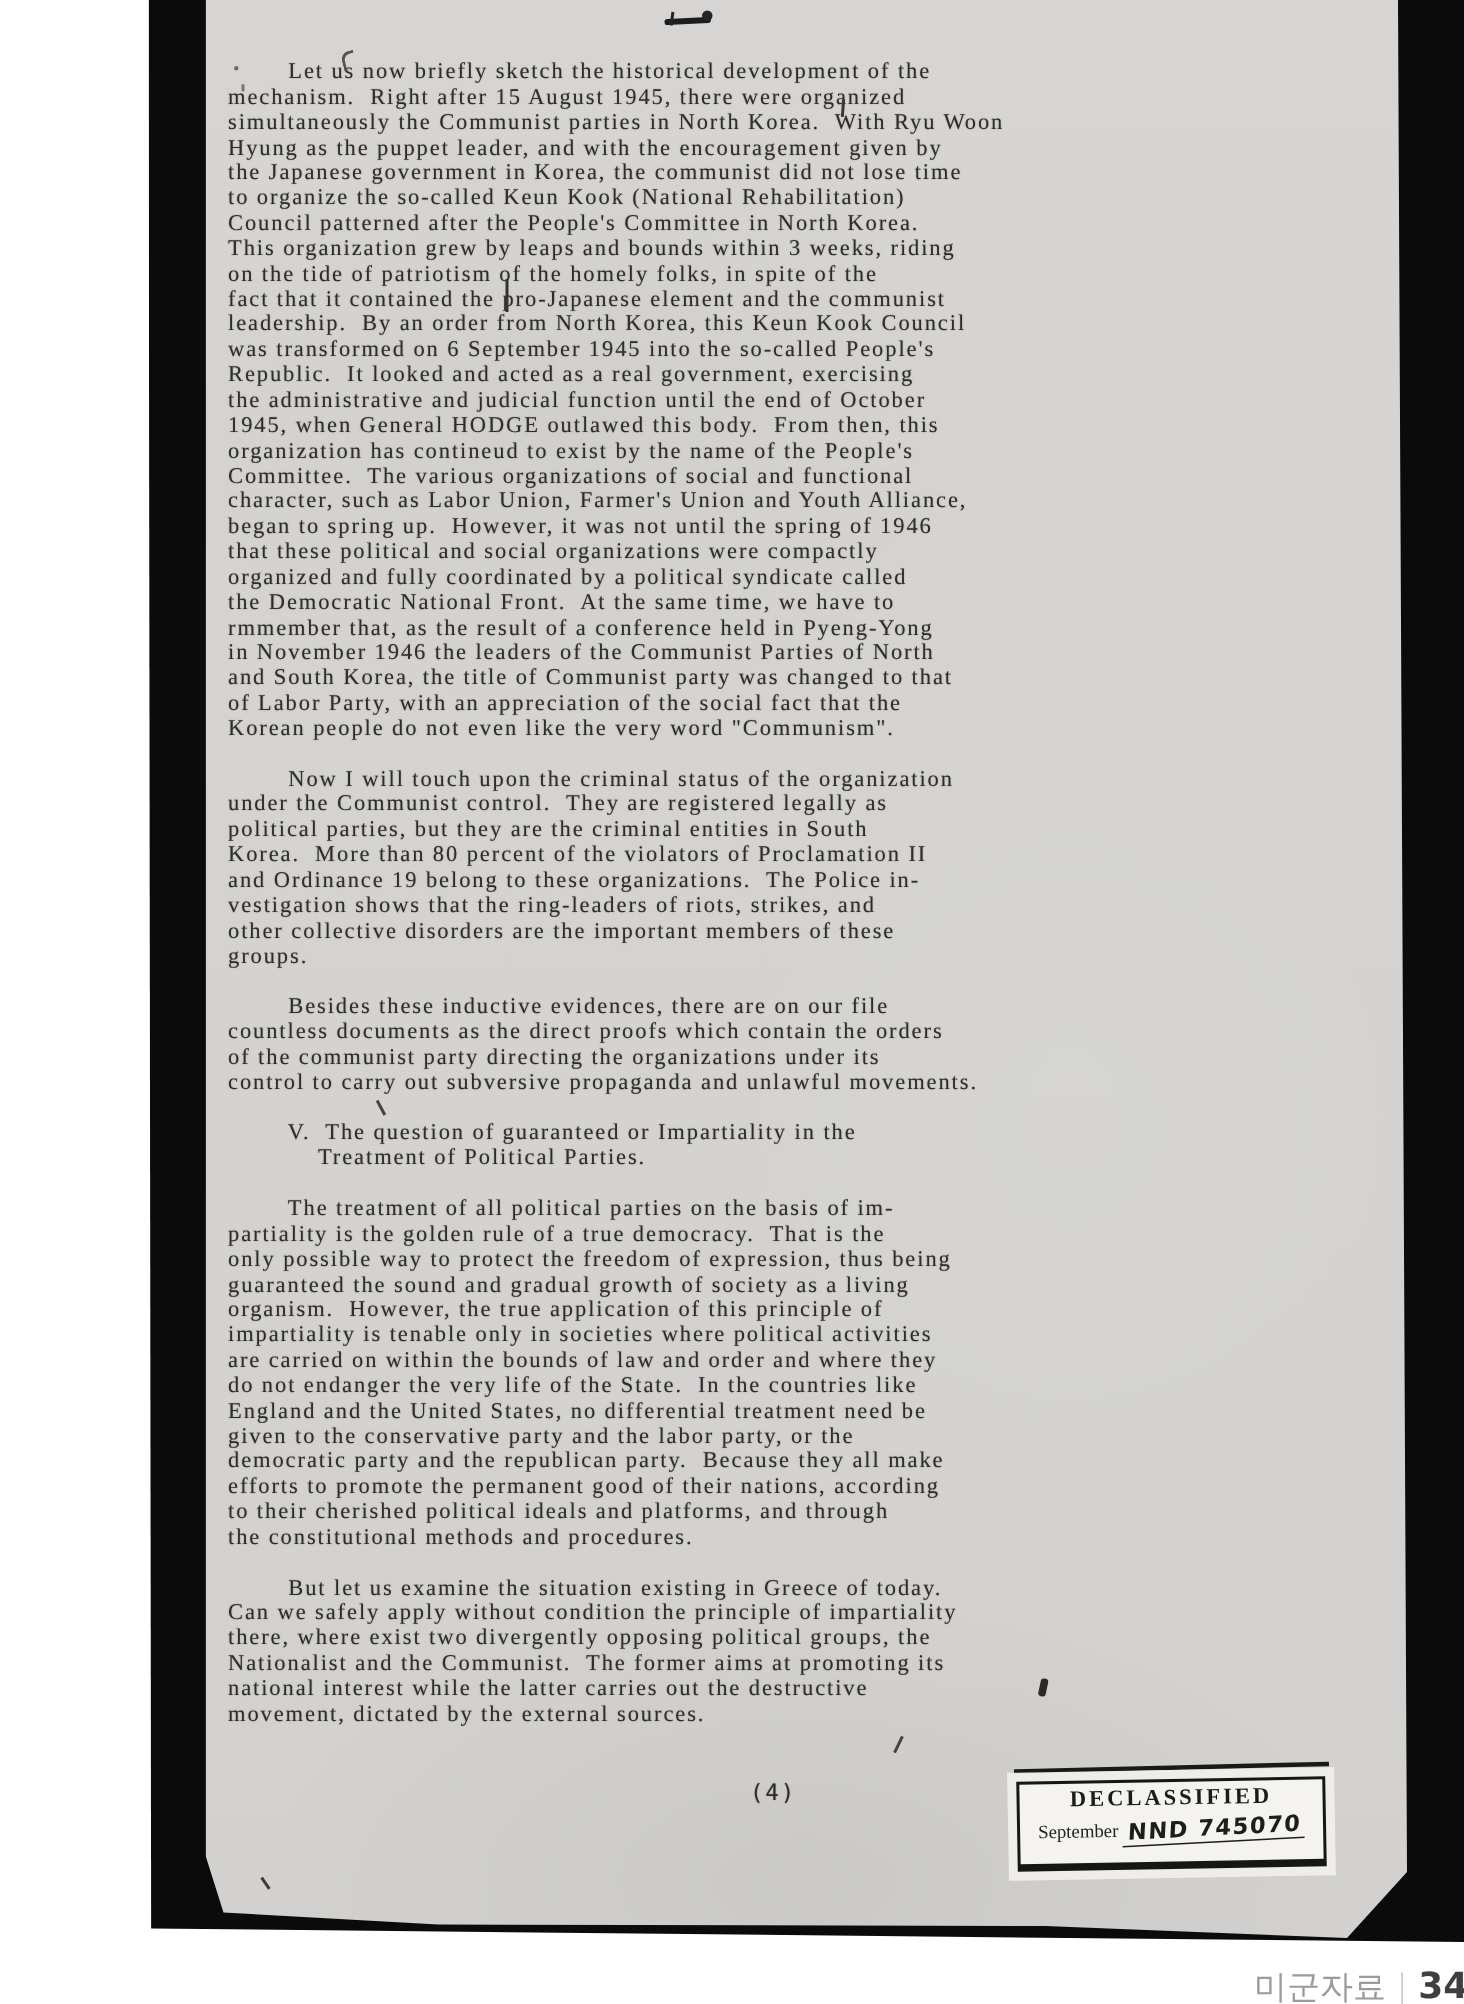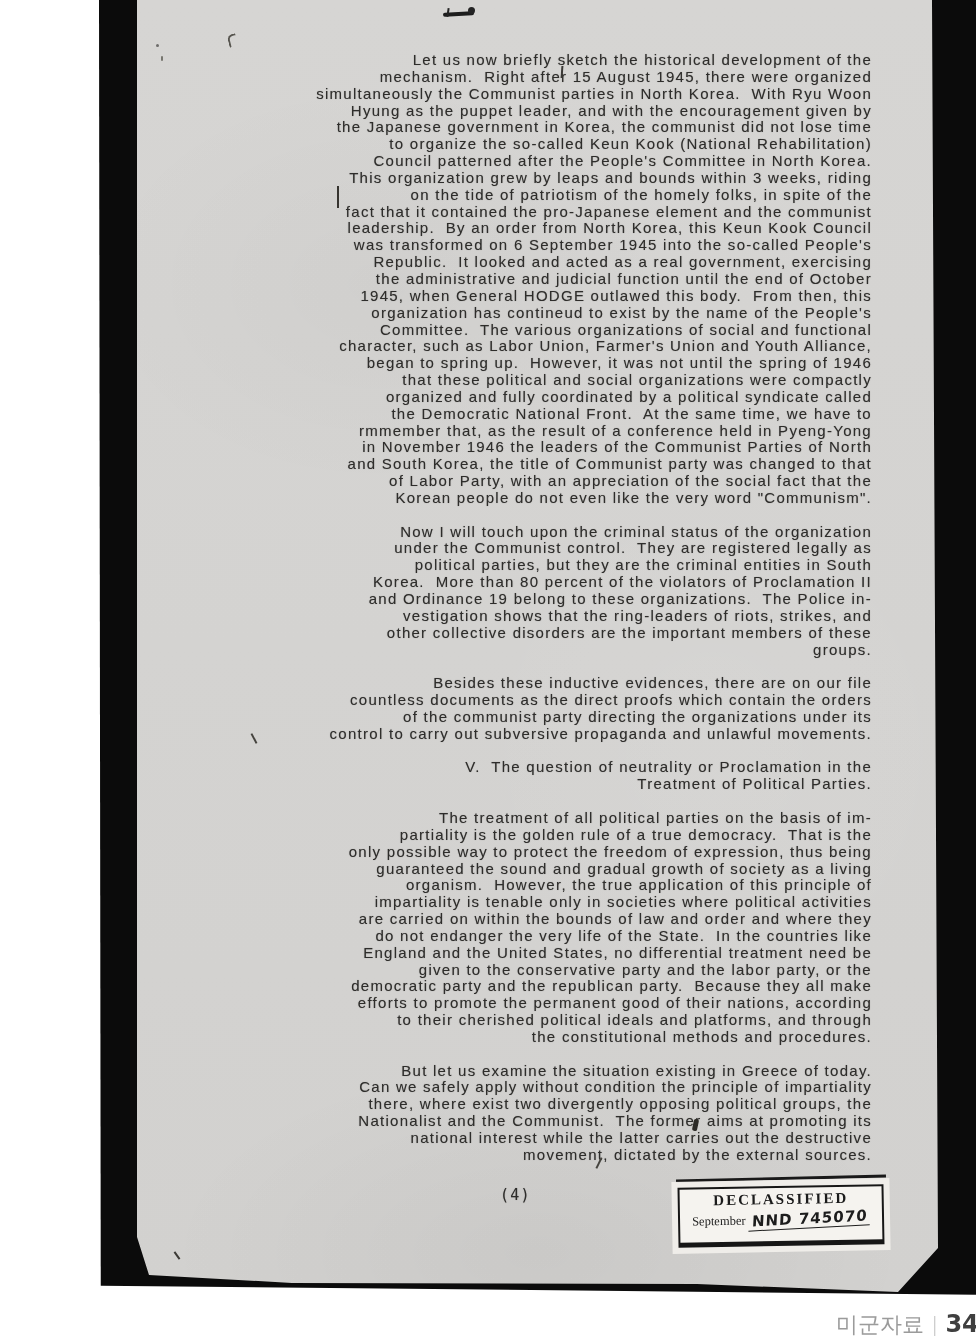--- a/index.html
+++ b/index.html
@@ -24,29 +24,28 @@
     background:
       radial-gradient(ellipse 420px 300px at 30% 22%, rgba(0,0,0,0.025), rgba(0,0,0,0) 70%),
       radial-gradient(ellipse 380px 420px at 72% 58%, rgba(255,255,255,0.05), rgba(255,255,255,0) 70%),
       radial-gradient(ellipse 500px 260px at 50% 97%, rgba(0,0,0,0.04), rgba(0,0,0,0) 75%),
       linear-gradient(var(--page_bg), #d2d1cf);
     clip-path: polygon(0 0, 795px 0, 801px 1248px, 761px 1292px, 560px 1284px,
                        155px 1283px, 12px 1275px, 0 1237px);
   }
   
   .text-block {
-    position: absolute; left: 152px; top: 52px;
+    position: absolute; left: 152px; top: 40px;
     width: 720px;
     color: var(--ink);
-    font-family: Liberation Sans, sans-serif;
+    font-family: Liberation Serif, serif;
     font-size: 15px;
     line-height: 16.85px;
     letter-spacing: 1.27px;
     text-shadow: 0 0 1px rgba(46,45,43,0.4);
-    text-align: right;
   }
   .text-block pre.para {
     margin: 0 0 16.85px 0;
     font: inherit;
     white-space: pre;
   }
   
   .page-number {
     position: absolute; left: 500px; top: 1186px;
     color: var(--ink);
@@ -157,21 +156,21 @@
 political parties, but they are the criminal entities in South
 Korea.  More than 80 percent of the violators of Proclamation II
 and Ordinance 19 belong to these organizations.  The Police in-
 vestigation shows that the ring-leaders of riots, strikes, and
 other collective disorders are the important members of these
 groups.</pre>
     <pre class="para">        Besides these inductive evidences, there are on our file
 countless documents as the direct proofs which contain the orders
 of the communist party directing the organizations under its
 control to carry out subversive propaganda and unlawful movements.</pre>
-    <pre class="para">        V.  The question of neutrality or Proclamation in the
+    <pre class="para">        V.  The question of guaranteed or Impartiality in the
             Treatment of Political Parties.</pre>
     <pre class="para">        The treatment of all political parties on the basis of im-
 partiality is the golden rule of a true democracy.  That is the
 only possible way to protect the freedom of expression, thus being
 guaranteed the sound and gradual growth of society as a living
 organism.  However, the true application of this principle of
 impartiality is tenable only in societies where political activities
 are carried on within the bounds of law and order and where they
 do not endanger the very life of the State.  In the countries like
 England and the United States, no differential treatment need be

